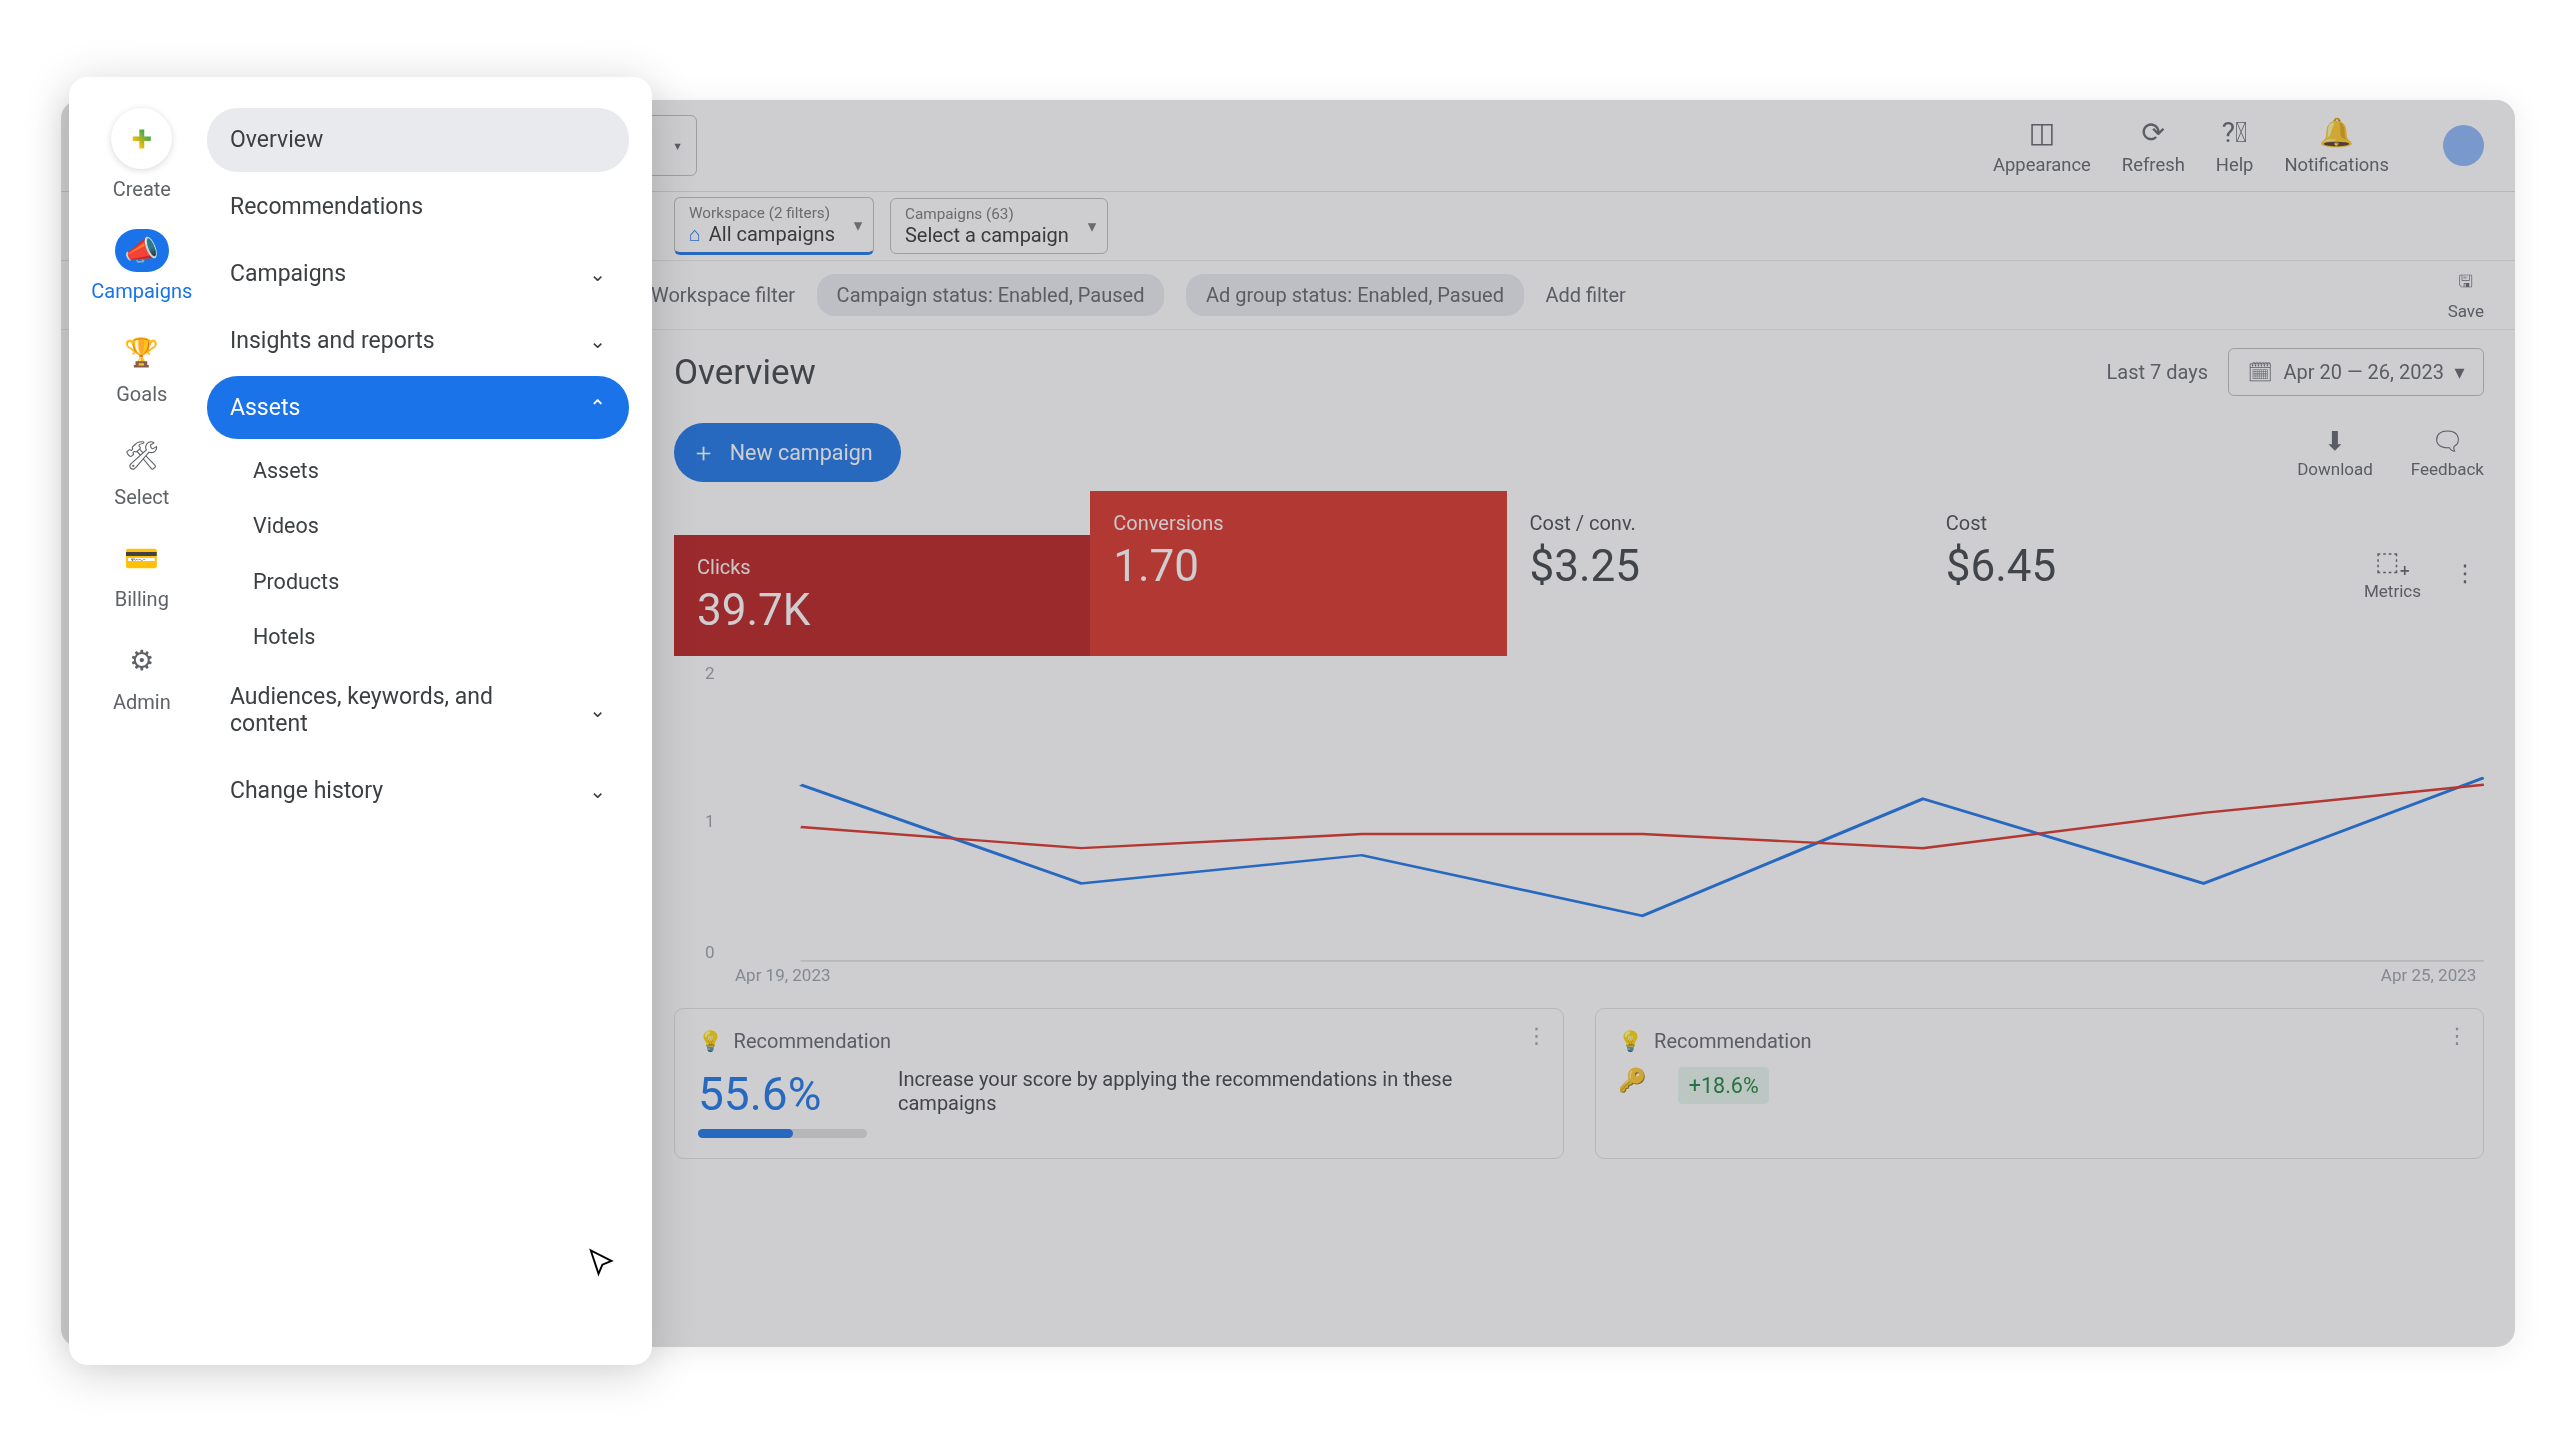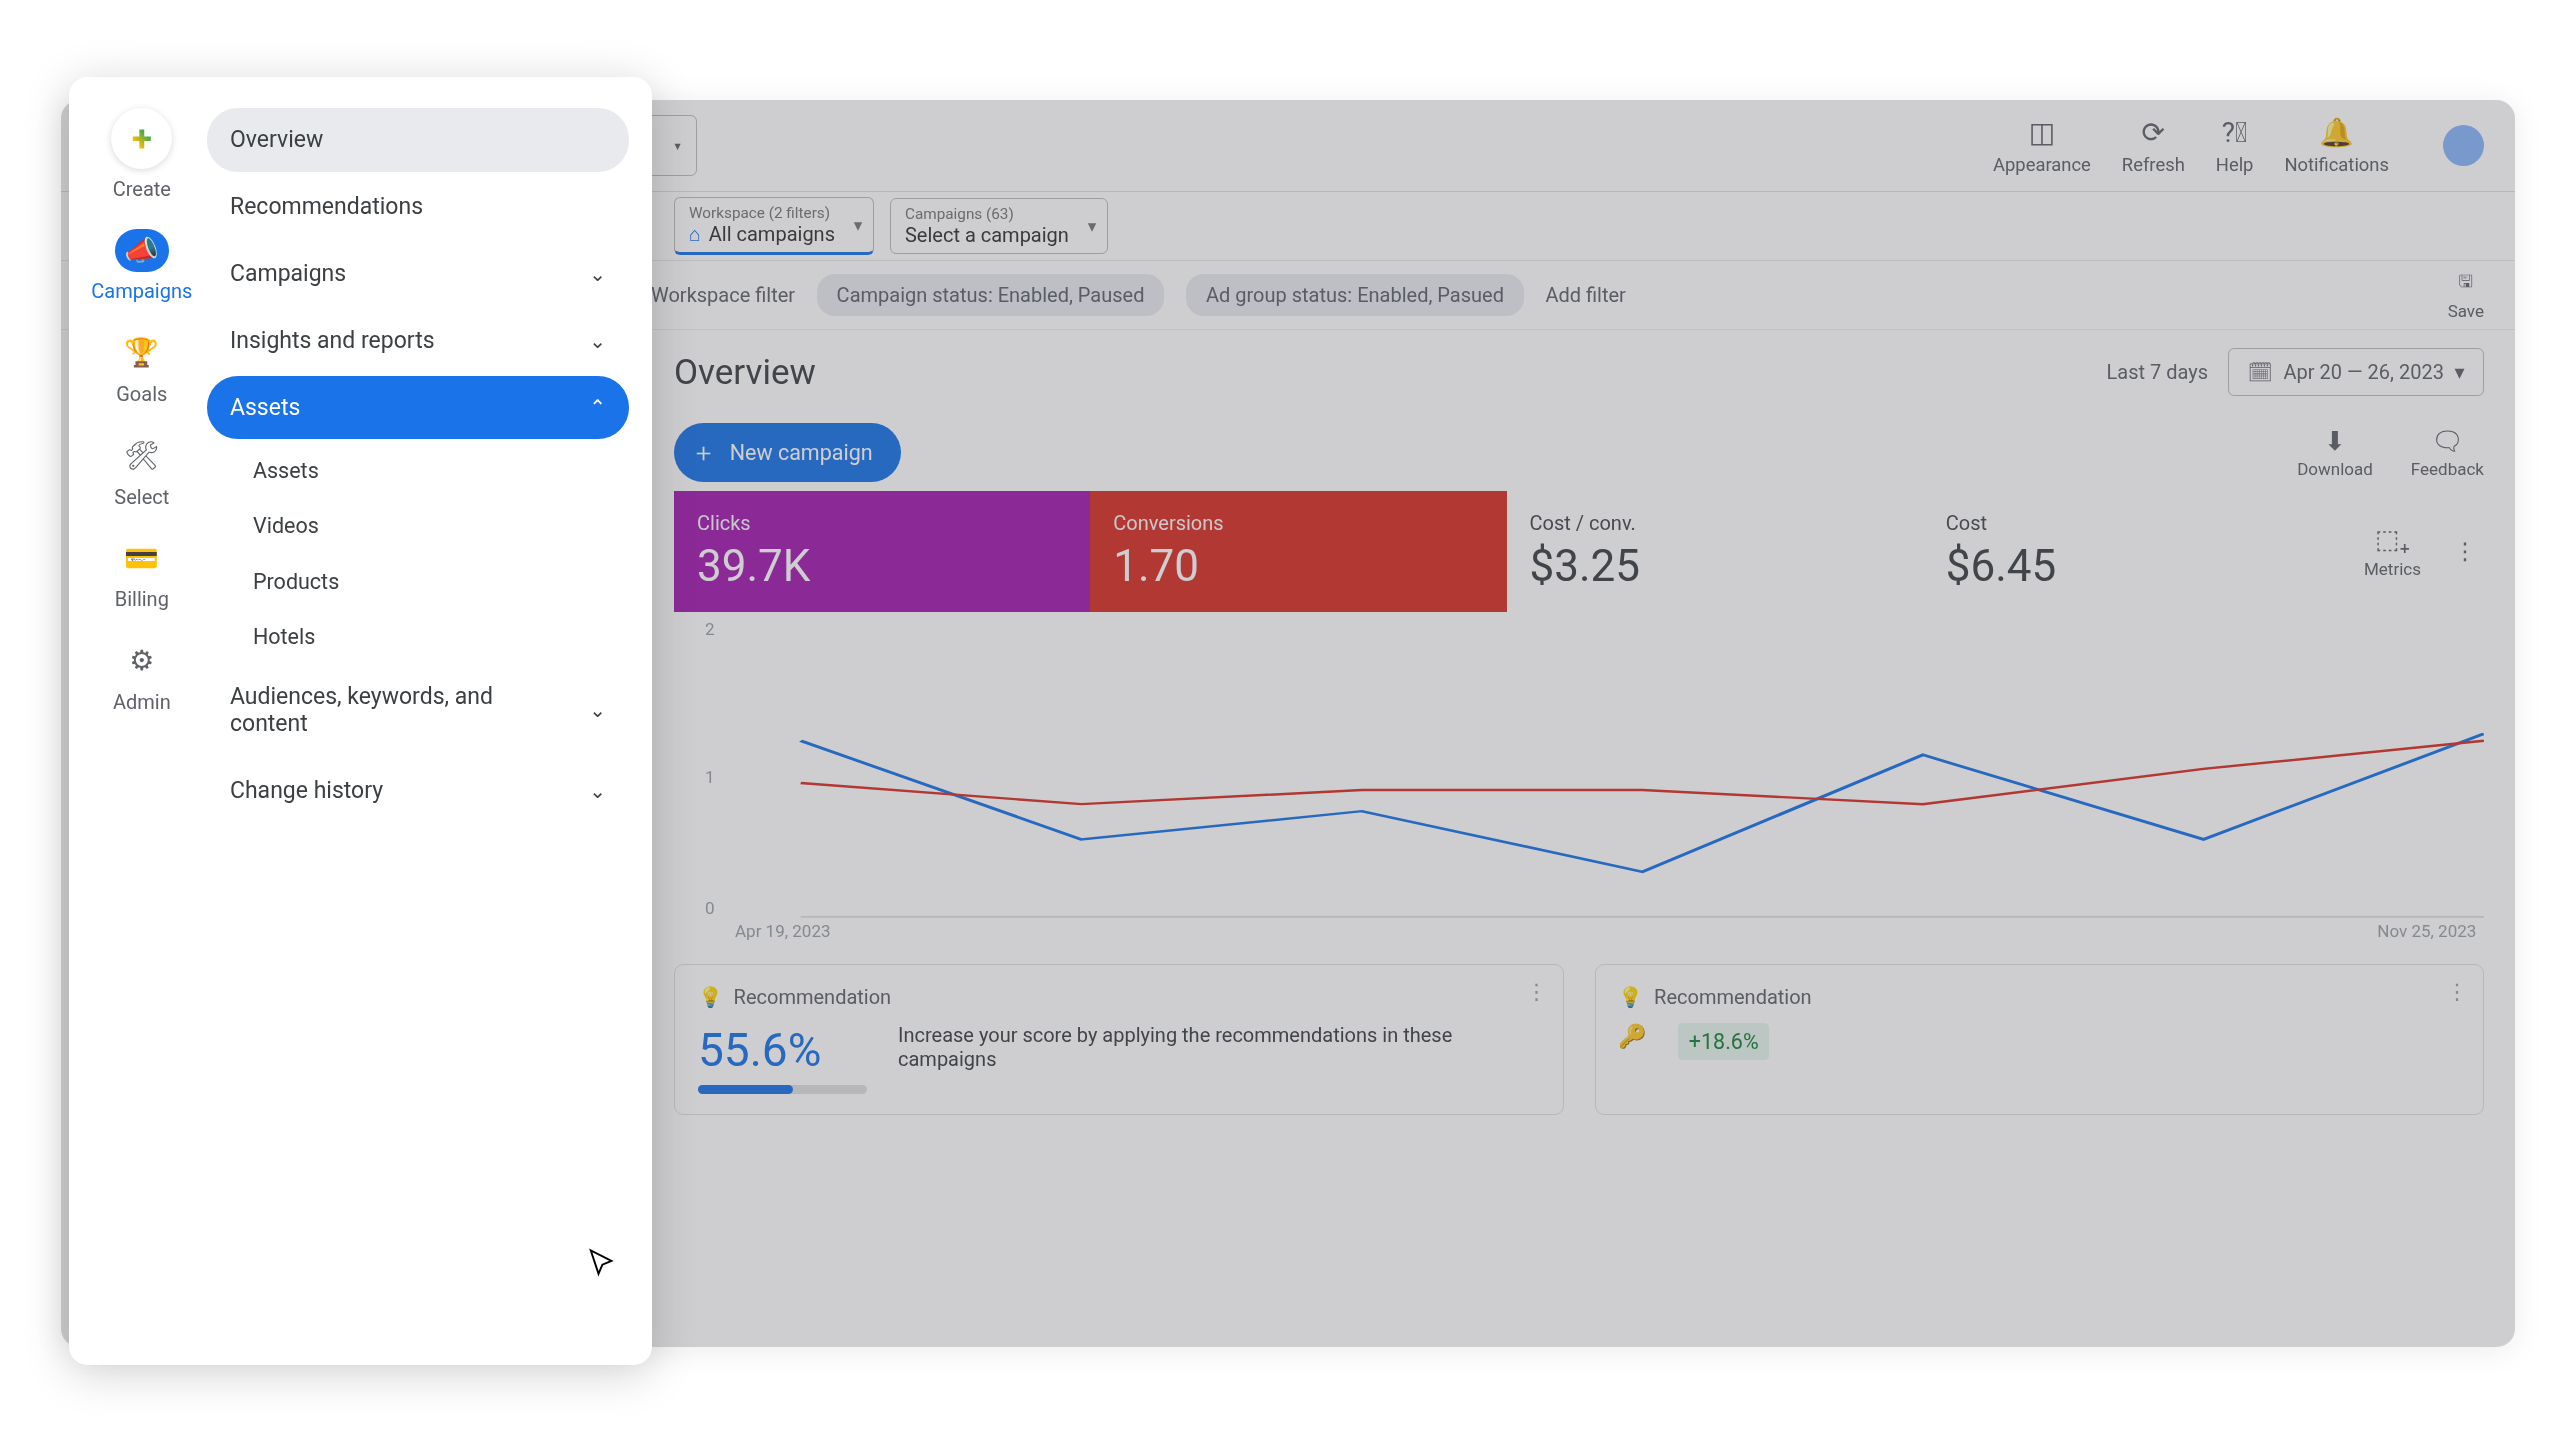--- a/index.html
+++ b/index.html
@@ -83,21 +83,21 @@
 
 .actionrow { height: 77px; display: flex; align-items: center; padding: 0 31px 0 613px; }
 .newcampaign { background: #1a73e8; color: #fff; border-radius: 31px; padding: 14px 28px 14px 14px; display: flex; align-items:center; gap:10.7px; font-size: 21.5px; }
 .newcampaign .plus { width:31px; height:31px; border-radius:50%; display:flex; align-items:center; justify-content:center; font-size:26px; }
 .rightactions { margin-left:auto; display:flex; gap:38px; }
 .ract { display:flex; flex-direction:column; align-items:center; font-size:17px; color:#5f6368; gap:3.1px;}
 
 
 .statcards { display:flex; margin: 0 31px 0 613px; }
 .statcard { flex:1; padding: 20px 23px; color:#fff; position:relative; }
-.statcard.blue { background:#a21caf; }
+.statcard.blue { background:#b91c1c;margin-top:44px; }
 .statcard.red { background:#d93025; }
 .statcard.white { background:#fff; color:#3c4043; }
 .statcard .lbl { font-size: 20px; opacity: .95; margin-bottom: 4.6px;}
 .statcard .val { font-size: 44px; font-weight:400; }
 .metricsblock { width:107px; display:flex; flex-direction:column; align-items:center; justify-content:center; gap:4.6px; color:#5f6368; font-size:17px;}
 .kebab { width:38px; display:flex; align-items:center; justify-content:center; color:#5f6368; font-size:23px;}
 
 
 .chartwrap { margin: 7.7px 31px 0 613px; height: 322px; position: relative; }
 .chartwrap svg { width:100%; height:100%; }
@@ -254,21 +254,21 @@
       <span>Metrics</span>
     </div>
     <div class="kebab">⋮</div>
   </div>
 
   <div class="chartwrap">
     <span class="ylabel" style="top:0">2</span>
     <span class="ylabel" style="top:46%">1</span>
     <span class="ylabel" style="bottom:23px">0</span>
     <span class="xlabel" style="left:61px">Apr 19, 2023</span>
-    <span class="xlabel" style="right:7.7px">Nov 25, 2023</span>
+    <span class="xlabel" style="right:7.7px">Apr 25, 2023</span>
     <svg viewBox="0 0 1000 400" preserveAspectRatio="none">
       <line x1="70" y1="370" x2="1000" y2="370" stroke="#e0e0e0" stroke-width="2"></line>
       <polyline id="line-blue" fill="none" stroke="#1a73e8" stroke-width="3" points="70,151.25 225,273.75 380,238.75 535,314 690,168.75000000000003 845,273.75 1000,142.5"></polyline>
       <polyline id="line-red" fill="none" stroke="#d93025" stroke-width="3" points="70,203.75 225,230 380,212.5 535,212.5 690,230 845,186.25 1000,151.25"></polyline>
     </svg>
   </div>
 
   <div class="recrow">
     <div class="reccard">
       <div class="kebab2">⋮</div>

